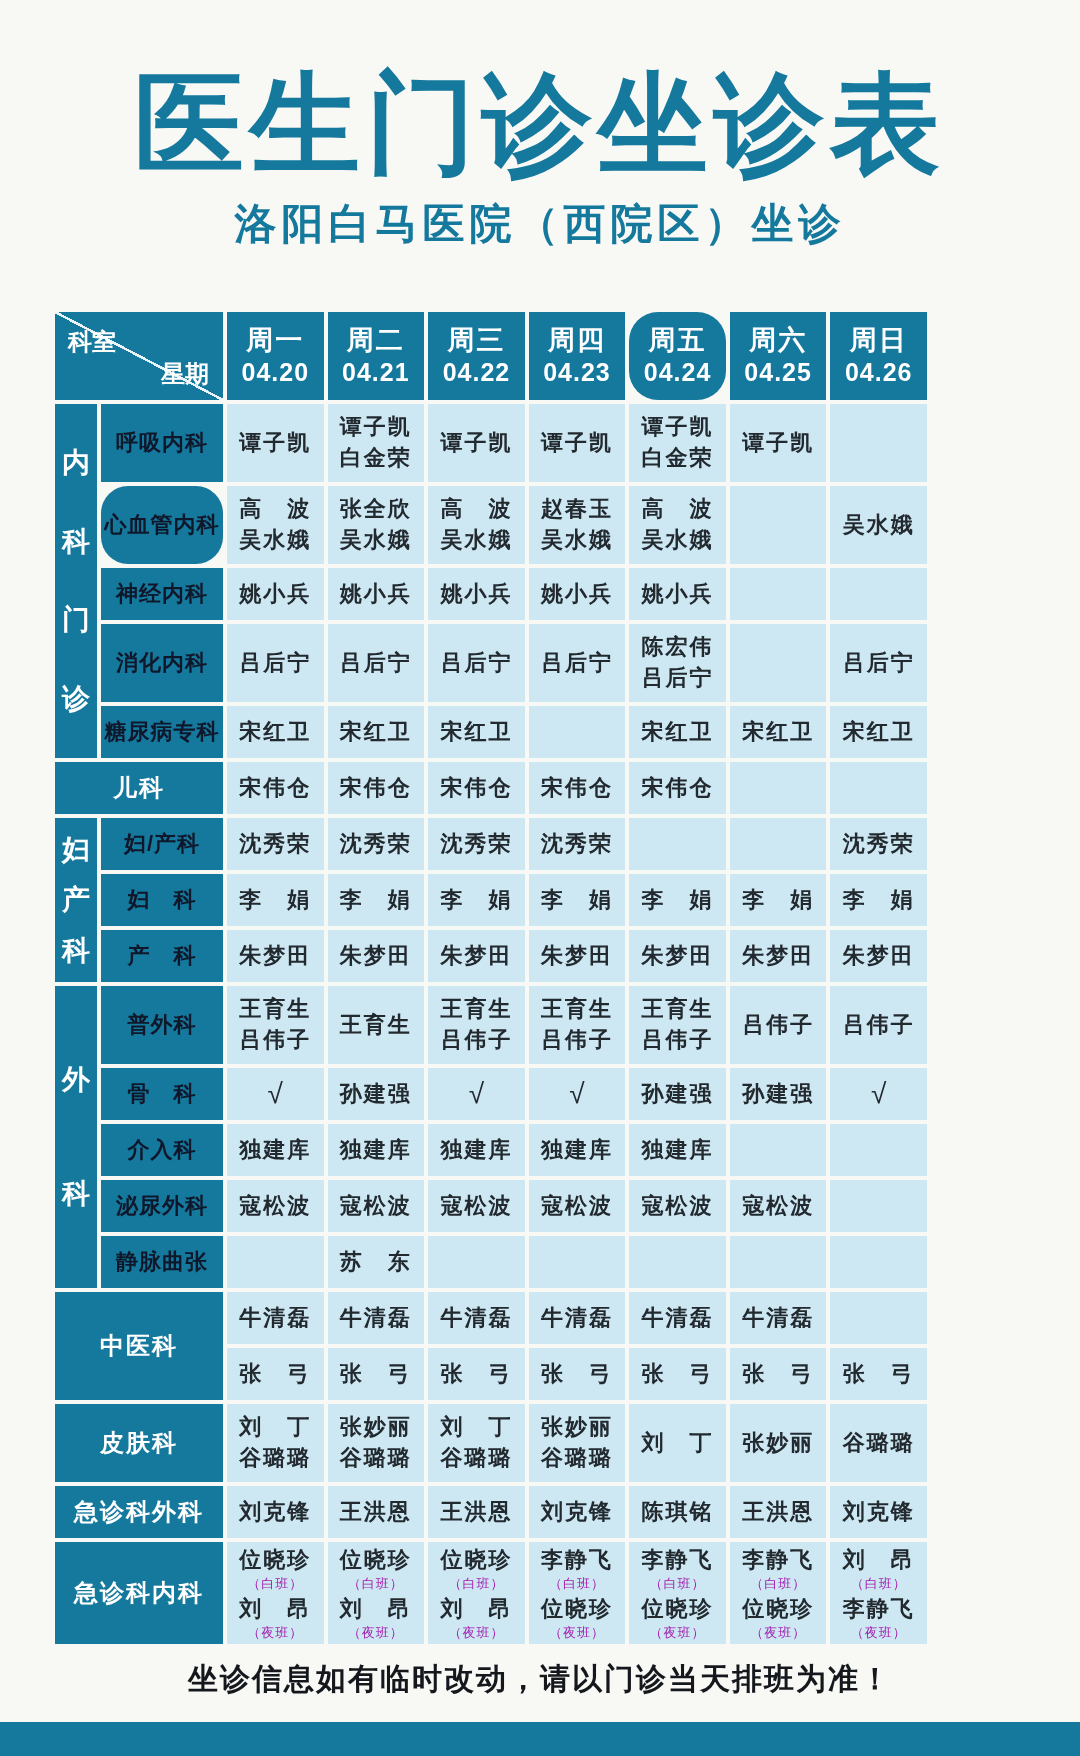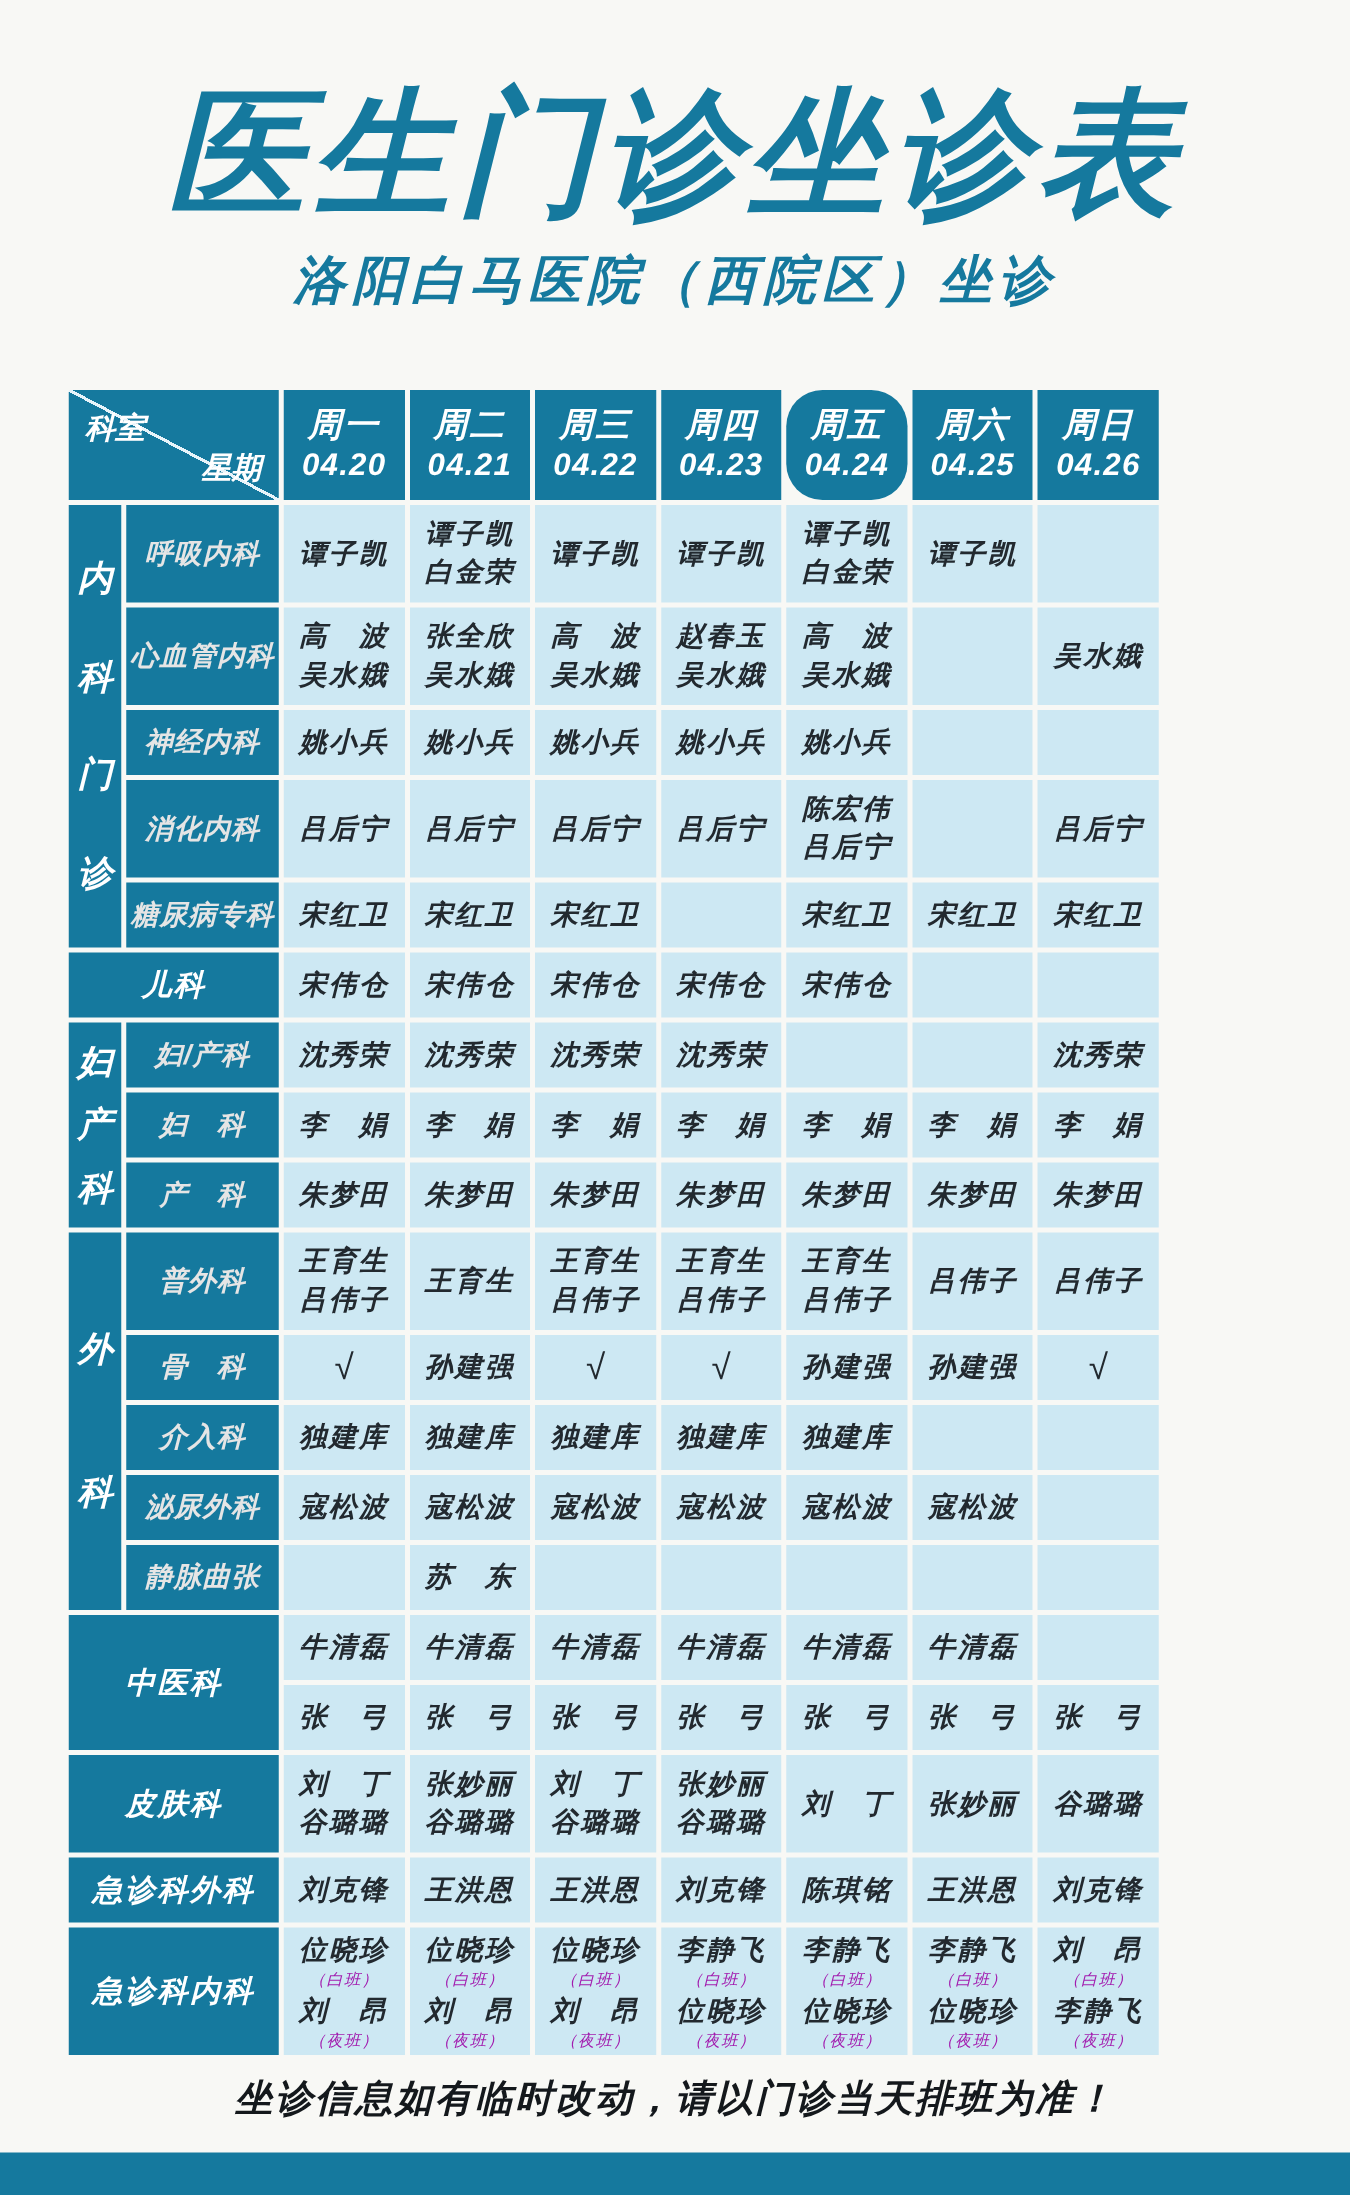--- a/index.html
+++ b/index.html
@@ -5,21 +5,21 @@
   :root{
     --teal:#15799e;
     --cell:#cde8f3;
     --page:#f8f8f5;
     --ink:#22292f;
   }
   html,body{margin:0;padding:0;}
   body{background:#e9e9e6;font-family:"Liberation Sans","DejaVu Sans",sans-serif;}
   .poster{
     position:relative;width:1080px;height:1756px;margin:0 auto;
-    background:var(--page);overflow:hidden;font-style:italic;
+    background:var(--page);overflow:hidden;
   }
   .title{
     margin:66px 0 0;text-align:center;color:var(--teal);
     font-size:110px;font-weight:900;letter-spacing:6px;line-height:1.05;
   }
   .subtitle{
     margin-top:14px;text-align:center;color:var(--teal);
     font-size:42px;font-weight:800;letter-spacing:5px;
   }
   .grid{
@@ -37,21 +37,21 @@
   .dayhead{
     background:var(--teal);color:#fff;flex-direction:column;
     font-weight:700;font-size:27px;line-height:1.25;letter-spacing:2px;
   }
   .dayhead .dd{font-size:25px;font-weight:700;letter-spacing:1px;}
   .glabel{
     background:var(--teal);color:#fff;font-weight:700;font-size:24px;letter-spacing:2px;
   }
   .glabel.vert{flex-direction:column;justify-content:space-evenly;font-size:28px;letter-spacing:0;}
   .dept{
-    background:var(--teal);color:#e5e5e5;font-weight:700;font-size:22px;letter-spacing:1px;
+    background:var(--teal);color:#0f172a;font-weight:700;font-size:22px;letter-spacing:1px;
     text-align:center;
   }
   .day{
     background:var(--cell);flex-direction:column;gap:2px;padding:3px 0;
   }
   .nm{font-size:22px;font-weight:700;color:var(--ink);letter-spacing:2px;line-height:1.3;}
   .nm.check{font-size:28px;font-weight:400;letter-spacing:0;}
   .nmwrap{display:flex;flex-direction:column;align-items:center;line-height:1.1;margin:1px 0;}
   .sub{font-size:13px;font-weight:400;color:#a21caf;margin-top:2px;letter-spacing:1px;}
   .footer-note{
@@ -123,21 +123,21 @@
         <div class="nm">谭子凯</div>
       </div>
       <div class="cell day" style="grid-area: 2 / 7;">
         <div class="nm">谭子凯</div>
         <div class="nm">白金荣</div>
       </div>
       <div class="cell day" style="grid-area: 2 / 8;">
         <div class="nm">谭子凯</div>
       </div>
       <div class="cell day" style="grid-area: 2 / 9;"></div>
-      <div class="cell dept" style="grid-area: 3 / 2;">心血管内科</div>
+      <div class="cell dept" style="grid-area: 3 / 2; border-radius: 27px;">心血管内科</div>
       <div class="cell day" style="grid-area: 3 / 3;">
         <div class="nm">高　波</div>
         <div class="nm">吴水娥</div>
       </div>
       <div class="cell day" style="grid-area: 3 / 4;">
         <div class="nm">张全欣</div>
         <div class="nm">吴水娥</div>
       </div>
       <div class="cell day" style="grid-area: 3 / 5;">
         <div class="nm">高　波</div>

